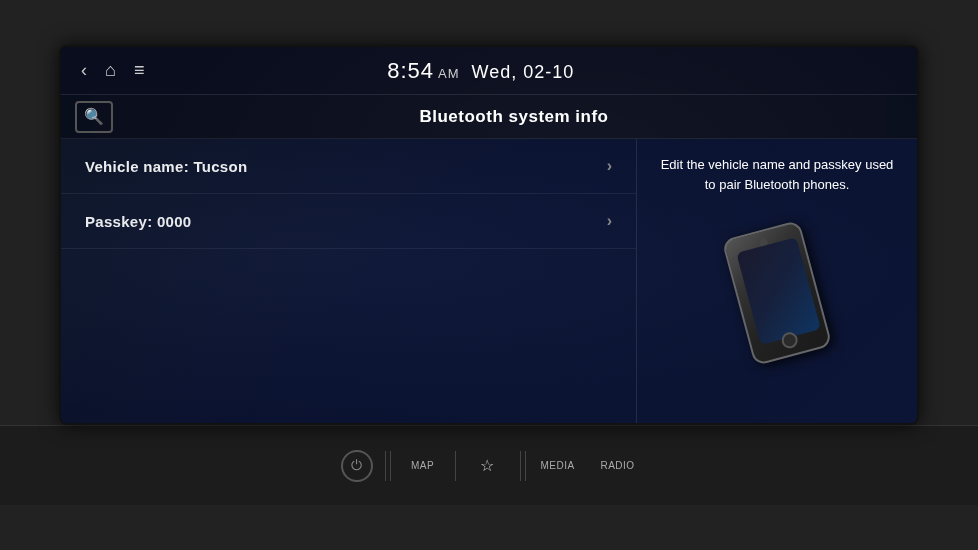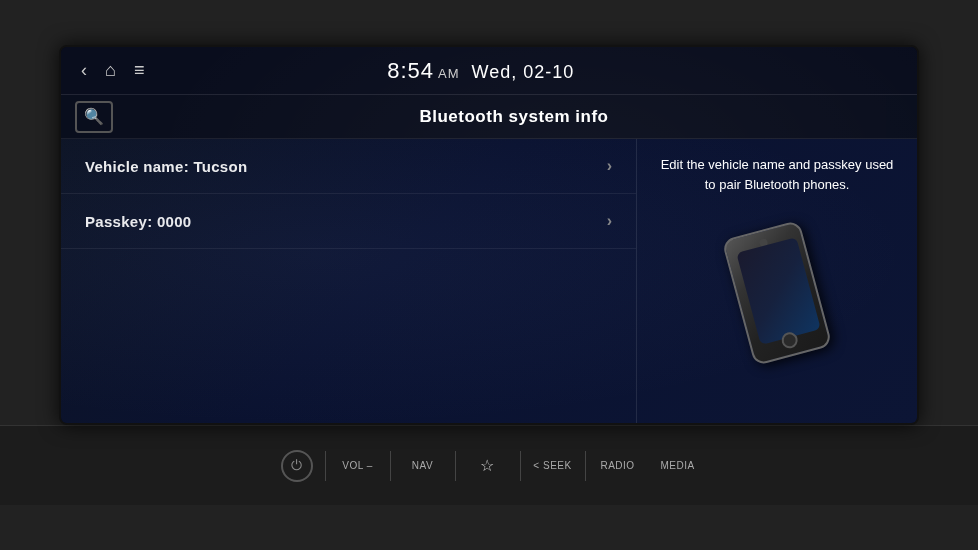--- a/index.html
+++ b/index.html
@@ -373,51 +373,45 @@
   </div>
 
   <div class="bottom-buttons">
 
     <div class="power-btn">
       <span>⏻</span>
     </div>
 
     <div class="hw-divider"></div>
 
+
+
+    <div class="hw-divider"></div>
+
     <div class="hw-btn">
-      <span class="hw-btn-label">VOL –</span>
-    </div>
-
-
-    <div class="hw-divider"></div>
-
-
-    <div class="hw-btn">
-      <span class="hw-btn-label">NAV</span>
-    </div>
+      <span class="hw-btn-label">MAP</span>
+    </div>
+
 
     <div class="hw-divider"></div>
 
     <div class="hw-btn">
       <span class="icon">☆</span>
     </div>
 
     <div class="hw-divider"></div>
 
-    <div class="hw-btn seek-btn">
-      <span class="hw-btn-label">&lt; SEEK</span>
-    </div>
 
 
     <div class="hw-divider"></div>
+
+    <div class="hw-btn">
+      <span class="hw-btn-label">MEDIA</span>
+    </div>
 
     <div class="hw-btn">
       <span class="hw-btn-label">RADIO</span>
     </div>
 
-    <div class="hw-btn">
-      <span class="hw-btn-label">MEDIA</span>
-    </div>
-
 
   </div>
 
 </div>
 
 </body></html>

